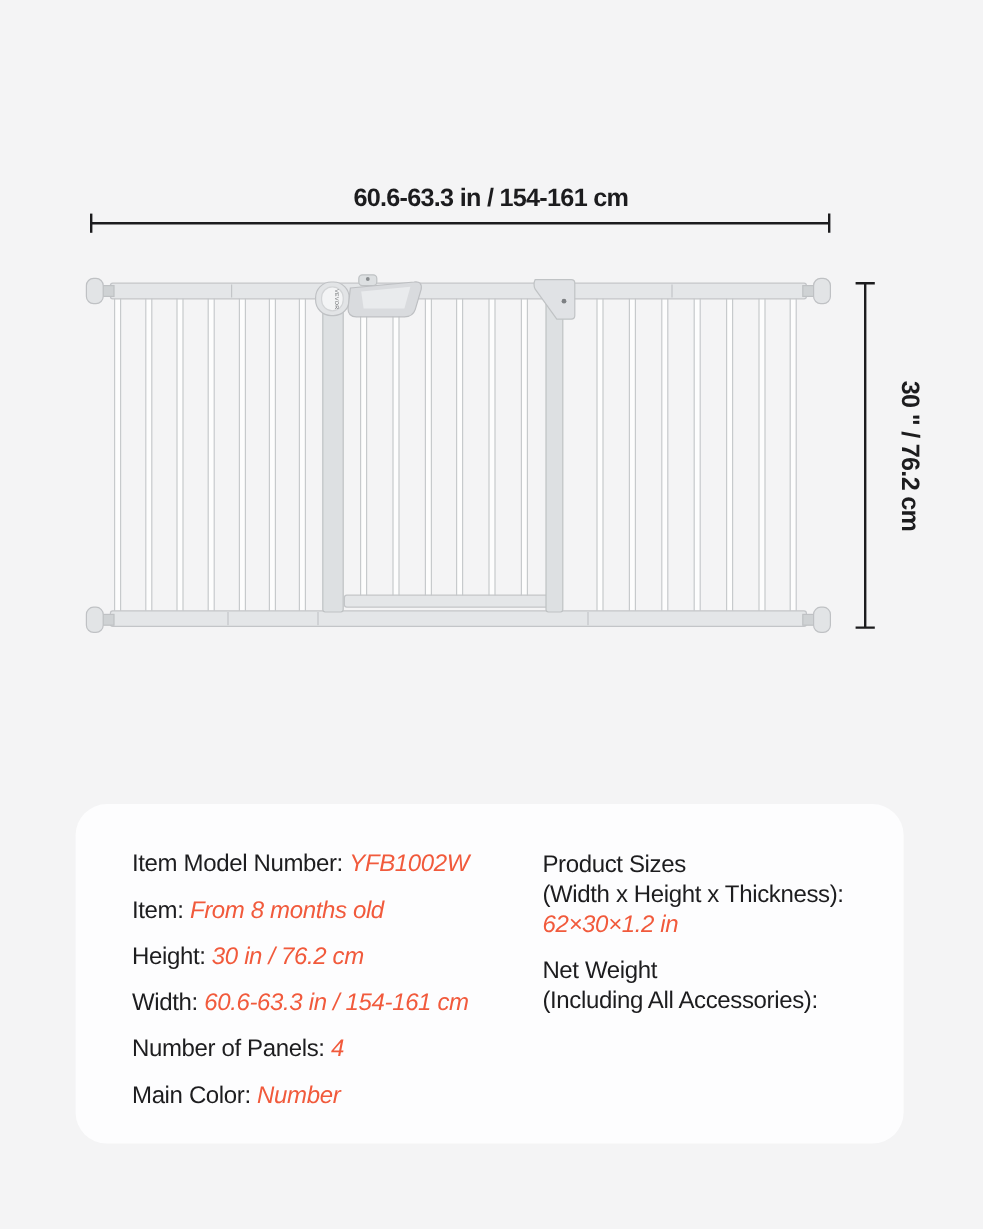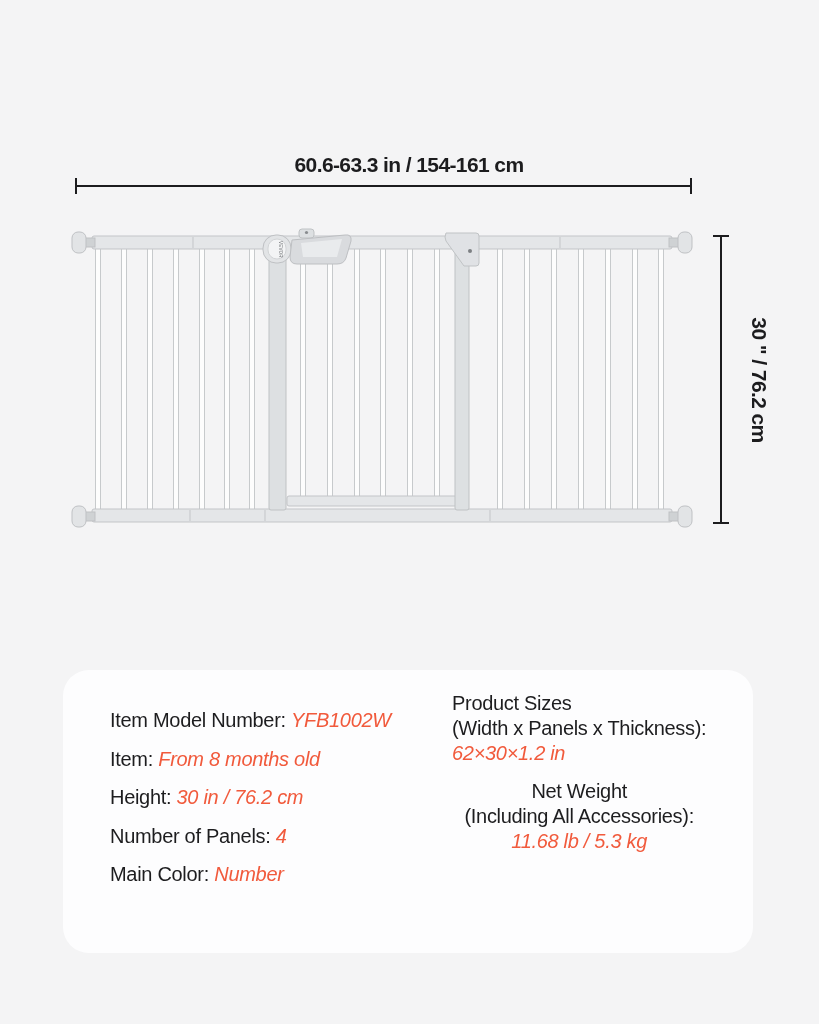--- a/index.html
+++ b/index.html
@@ -26,24 +26,24 @@
   .spec-card{
     position:absolute;left:63px;top:670px;width:690px;height:283px;
     background:#fdfdfe;border-radius:26px;
   }
   .col-left{
     position:absolute;left:47px;top:31px;
     font-size:20px;letter-spacing:-0.3px;color:#1d1d1f;
   }
   .col-left .spec-row{height:38.5px;line-height:38.5px;white-space:nowrap;}
   .col-right{
-    position:absolute;left:389px;top:21px;
+    position:absolute;left:389px;top:39px;
     font-size:20px;letter-spacing:-0.3px;color:#1d1d1f;line-height:25px;
   }
-  .spec-group + .spec-group{margin-top:13px;text-align:center;}
+  .spec-group + .spec-group{margin-top:13px;}
   .value{color:#f15a3c;font-style:italic;}
   .dark{color:#1d1d1f;}
 </style>
 </head>
 <body>
 
 <div class="canvas">
 
   <svg width="819" height="660" viewBox="0 0 819 660">
 
@@ -147,35 +147,38 @@
       </div>
       <div class="spec-row">
         <span class="dark">Item:</span>
         <span class="value">From 8 months old</span>
       </div>
       <div class="spec-row">
         <span class="dark">Height:</span>
         <span class="value">30 in / 76.2 cm</span>
       </div>
       <div class="spec-row">
+        <span class="dark">Width:</span>
+        <span class="value">60.6-63.3 in / 154-161 cm</span>
+      </div>
+      <div class="spec-row">
         <span class="dark">Number of Panels:</span>
         <span class="value">4</span>
       </div>
       <div class="spec-row">
         <span class="dark">Main Color:</span>
         <span class="value">Number</span>
       </div>
     </div>
 
     <div class="col-right">
       <div class="spec-group">
         <div class="dark">Product Sizes</div>
-        <div class="dark">(Width x Panels x Thickness):</div>
+        <div class="dark">(Width x Height x Thickness):</div>
         <div class="value">62×30×1.2 in</div>
       </div>
       <div class="spec-group">
         <div class="dark">Net Weight</div>
         <div class="dark">(Including All Accessories):</div>
-        <div class="value">11.68 lb / 5.3 kg</div>
       </div>
     </div>
   </div>
 </div>
 
 </body></html>

